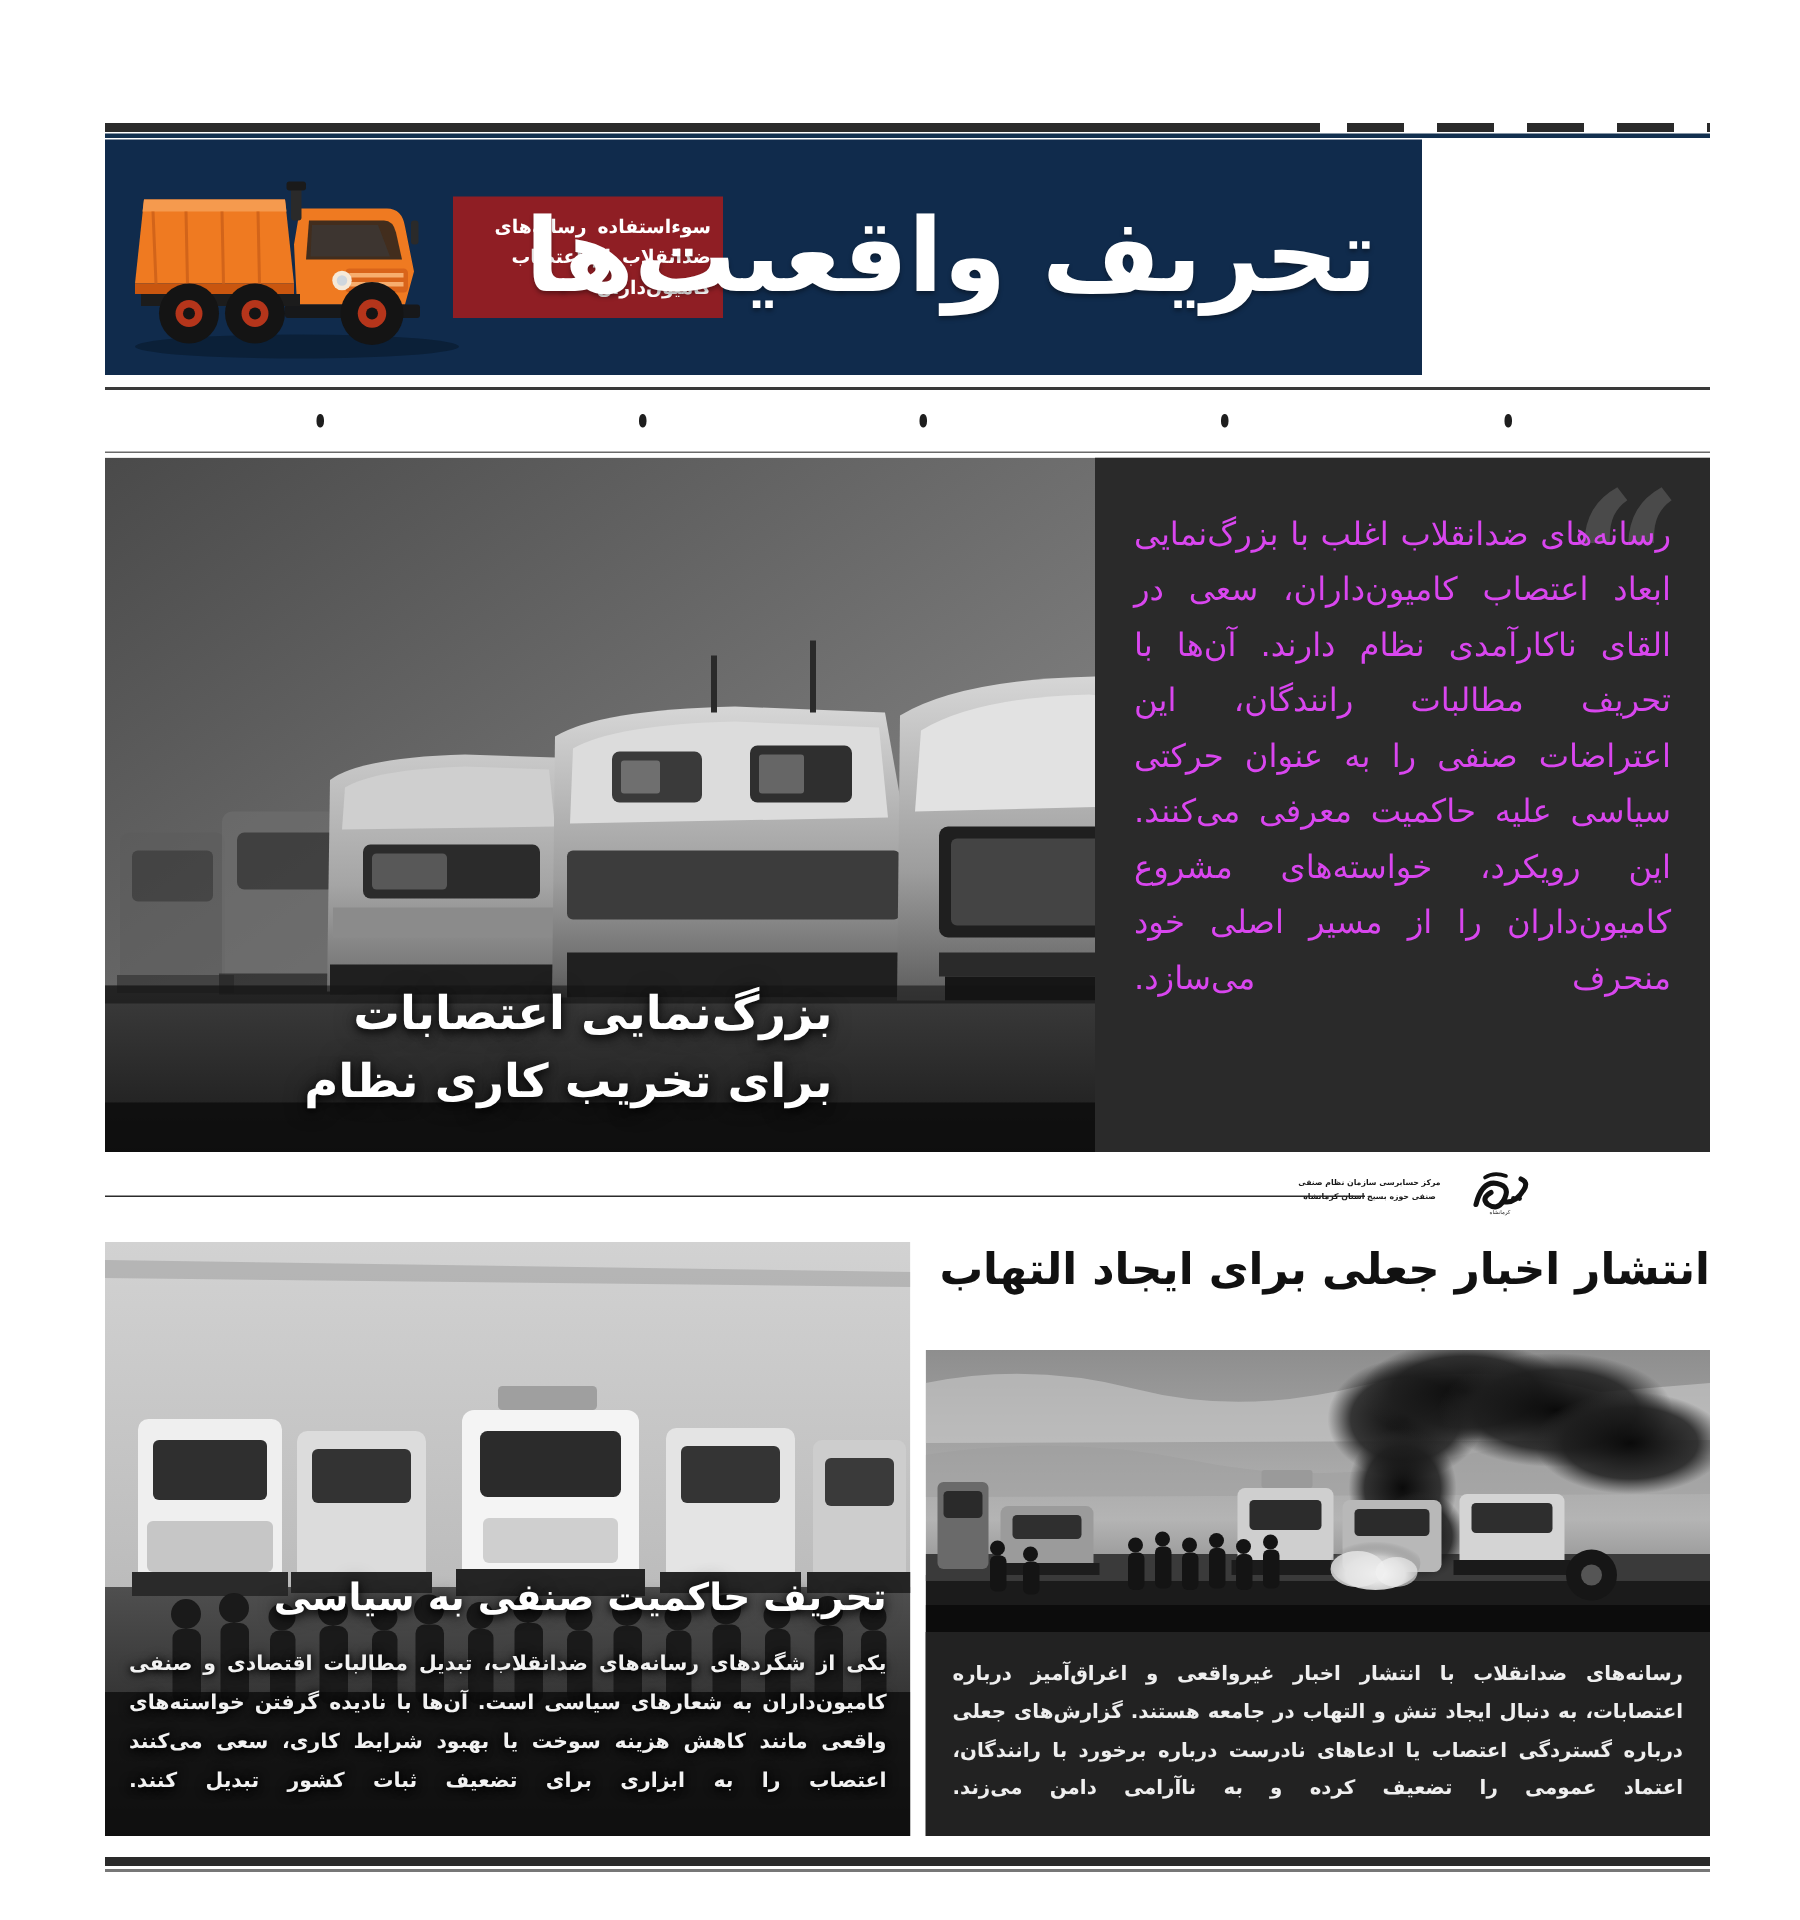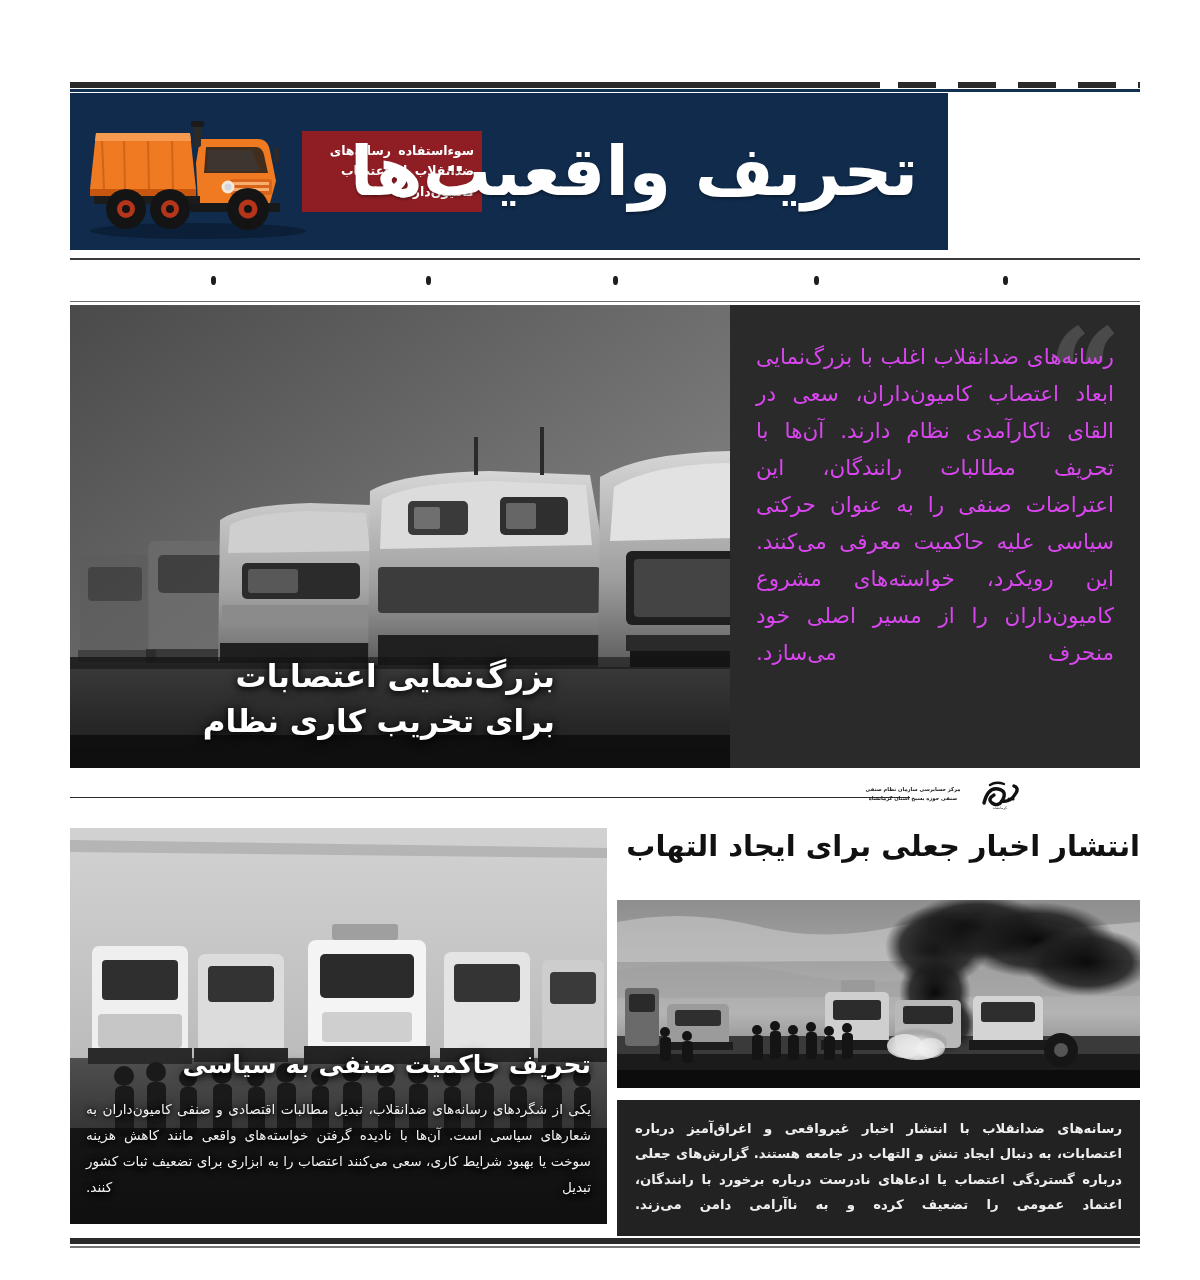--- a/index.html
+++ b/index.html
@@ -114,34 +114,34 @@
 
   .cl-photo { position:absolute; left:0; top:0; width:537px; height:396px; }
   .cl-title {
     position:absolute; right:16px; top:222px; width:505px;
     color:#fff; font-size:25px; font-weight:bold; direction:rtl; text-align:right;
     text-shadow:0 2px 6px rgba(0,0,0,.9), 0 0 12px rgba(0,0,0,.7);
     white-space:nowrap;
   }
   .cl-body {
     position:absolute; right:16px; left:16px; top:268px;
-    color:#f2f2f2; font-size:13.6px; line-height:1.92; font-weight:normal;
+    color:#f2f2f2; font-size:13.6px; line-height:1.92; font-weight:bold;
     direction:rtl; text-align:justify; text-align-last:justify;
     text-shadow:0 1px 4px rgba(0,0,0,.95), 0 0 8px rgba(0,0,0,.9);
   }
 
   .cr-title {
     position:absolute; right:0; top:0; width:523px;
     color:#111; font-size:29px; font-weight:bold; direction:rtl; text-align:right;
     line-height:1.25; white-space:nowrap; letter-spacing:-.6px;
   }
   .cr-photo { position:absolute; left:0; top:72px; width:523px; height:188px; overflow:hidden; }
   .cr-bodywrap {
     position:absolute; left:0; top:260px; width:523px; height:136px;
-    background:#222222; padding:16px 18px 10px 18px;margin-top:12px;
+    background:#222222; padding:16px 18px 10px 18px;
   }
   .cr-body {
     color:#efefef; font-size:13.2px; line-height:1.92; font-weight:bold;
     direction:rtl; text-align:justify; text-align-last:justify;
   }
 
   
   .bottom-rule { position:absolute; left:70px; top:1238px; width:1070px; height:6px; background:#2a2a2a; }
   .bottom-rule-2 { position:absolute; left:70px; top:1246px; width:1070px; height:1.5px; background:#777; }
 

